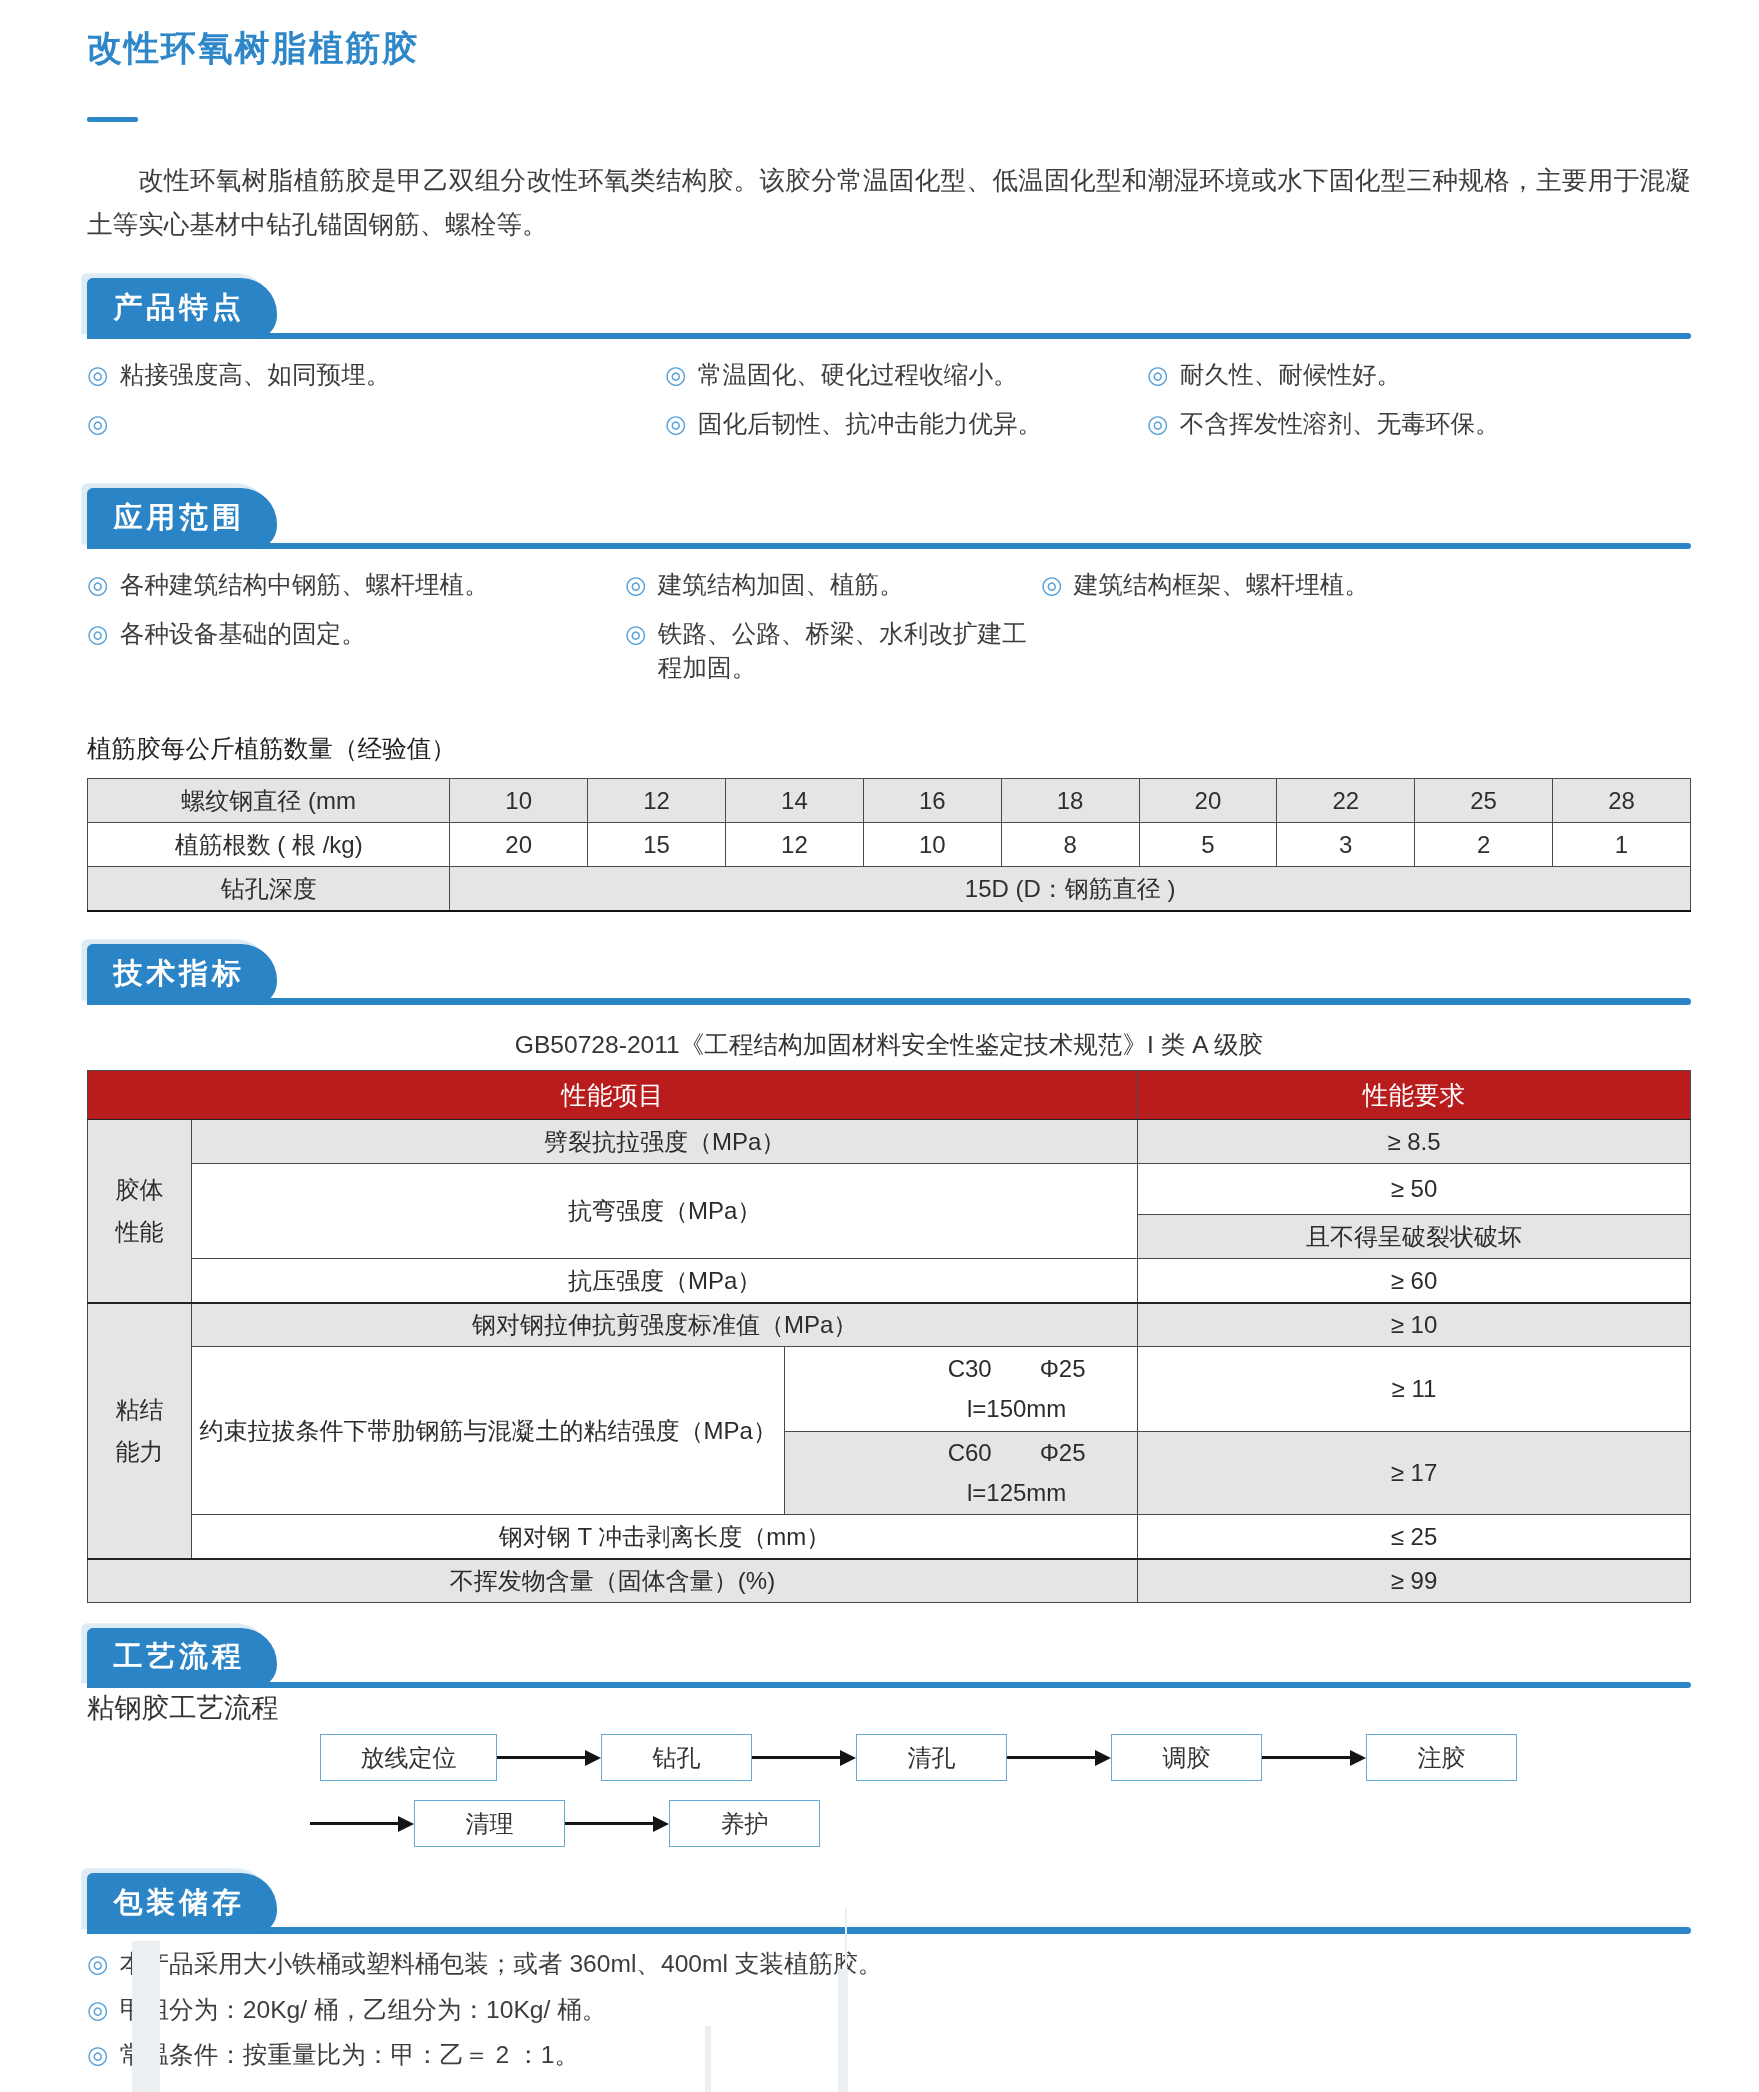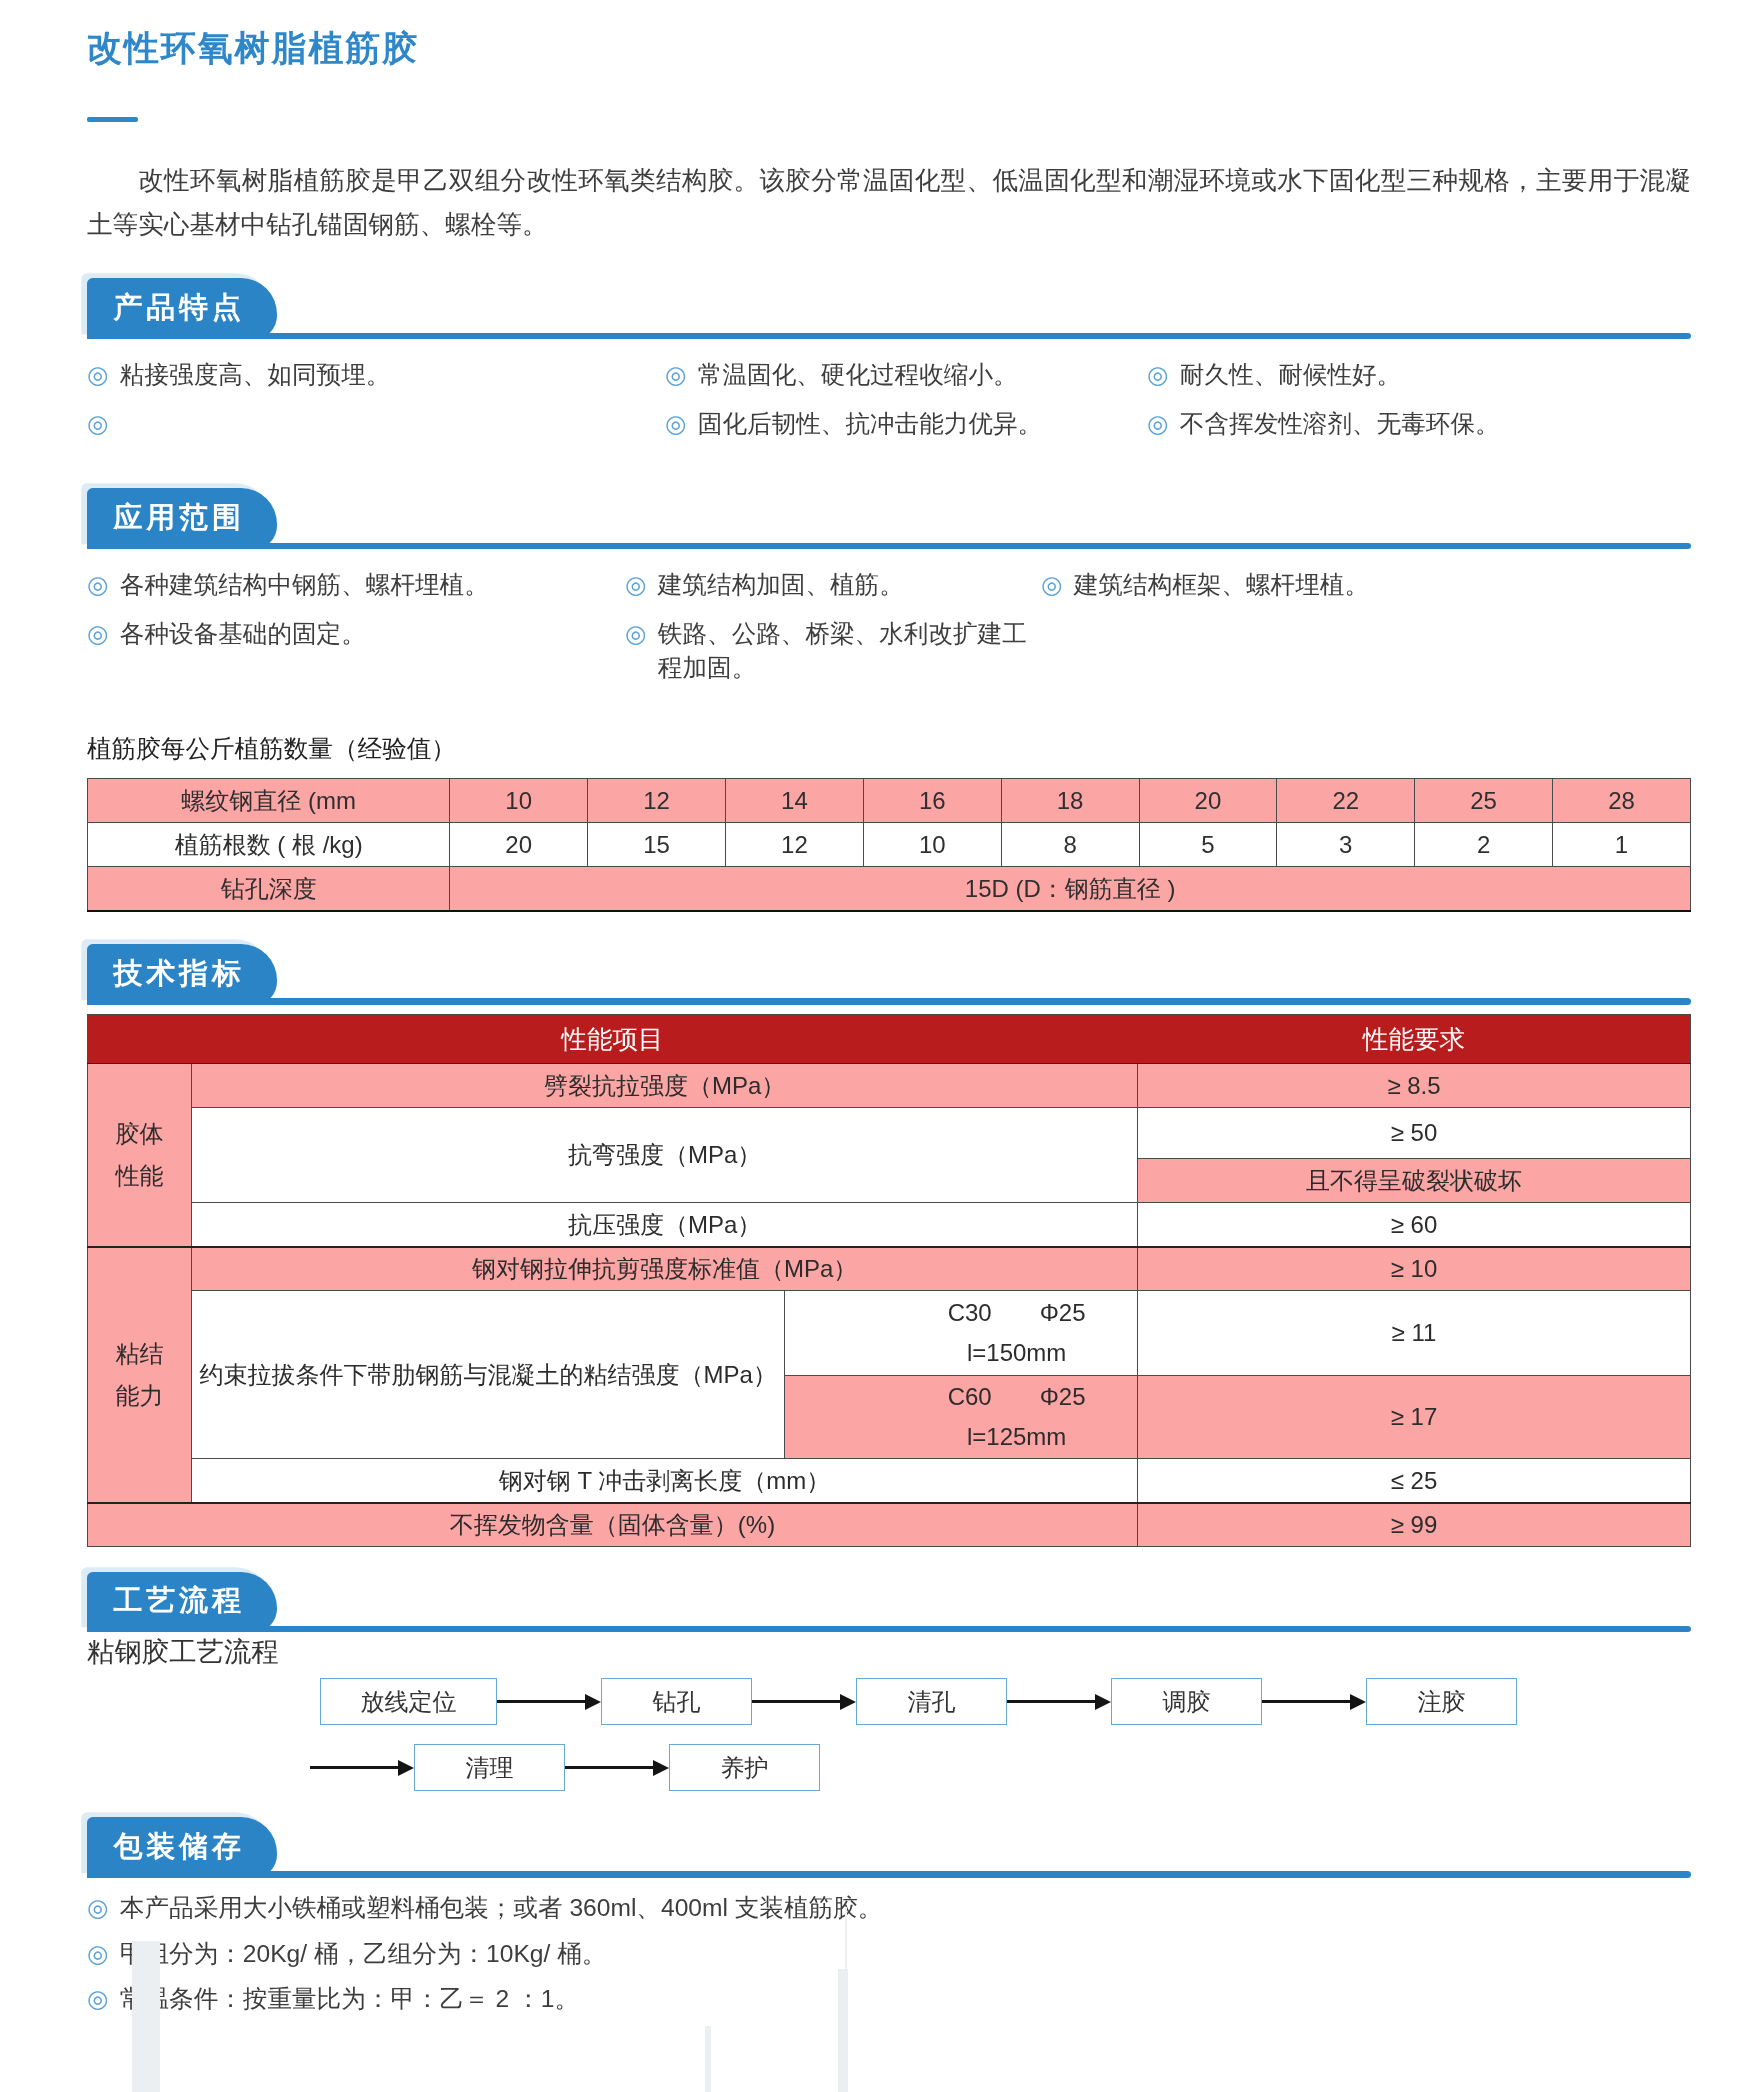--- a/index.html
+++ b/index.html
@@ -29,21 +29,21 @@
   .grid3 { display:grid; }
   .features-grid { grid-template-columns:578px 482px 1fr; }
   .apps-grid { grid-template-columns:538px 416px 1fr; }
   .bullet { display:flex; align-items:flex-start; margin-bottom:15px; font-size:24.6px; color:#3d3d3d; line-height:34px; }
   .bullet-icon { color:#5aa2d8; margin-right:11.4px; flex:0 0 auto; }
 
   .table-caption { margin-top:32px; font-size:24.6px; font-weight:normal; color:#222; }
   table { border-collapse:collapse; width:100%; }
   .t1 { margin-top:13.2px; border:1.9px solid #111; border-bottom-width:2.8px; }
   .t1 td { border:0.9px solid #4a4a4a; height:44px; text-align:center; font-size:24px; color:#2f2f2f; }
-  .gray { background:#fca5a5; }
+  .gray { background:#e5e5e5; }
 
   .std-caption { margin-top:23px; text-align:center; font-size:24.6px; color:#333; }
   .t2 { margin-top:9.5px; border:1.9px solid #222; }
   .t2 td, .t2 th { border:0.9px solid #4a4a4a; text-align:center; font-size:24px; color:#2c2c2c; font-weight:normal; }
   .t2 thead th { background:#b91c1c; color:#ffffff; height:49px; font-size:25.6px; border-bottom:1.9px solid #222; }
   .h46 { height:44px; } .h54 { height:51px; } .h90 { height:85px; } .h84 { height:79px; }
   .sep td { border-top:2.8px solid #222; }
   .group-cell span { display:inline-block; width:2em; line-height:42px; }
   .spec-cell { text-align:left; padding-left:112px; line-height:40px; }
   .bond-label { line-height:42px; }
@@ -189,20 +189,21 @@
         <td>钻孔深度</td>
         <td colspan="9">15D (D：钢筋直径 )</td>
       </tr>
     </tbody>
   </table>
 
   <div class="section-header">
     <div class="section-rule"></div>
     <div class="badge">技术指标</div>
   </div>
+  <div class="std-caption">GB50728-2011《工程结构加固材料安全性鉴定技术规范》I 类 A 级胶</div>
   <table class="t2">
     <colgroup>
       <col style="width:6.5%">
         <col style="width:37%">
         <col style="width:22%">
         <col style="width:34.5%">
     </colgroup>
     <thead>
       <tr>
         <th colspan="3">性能项目</th>

